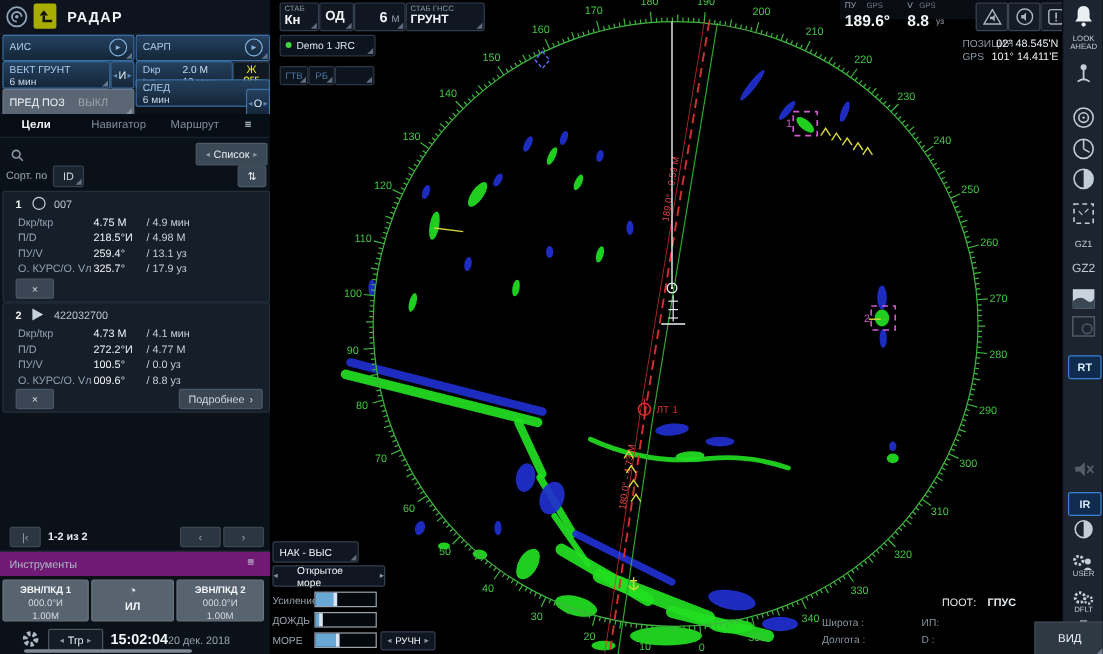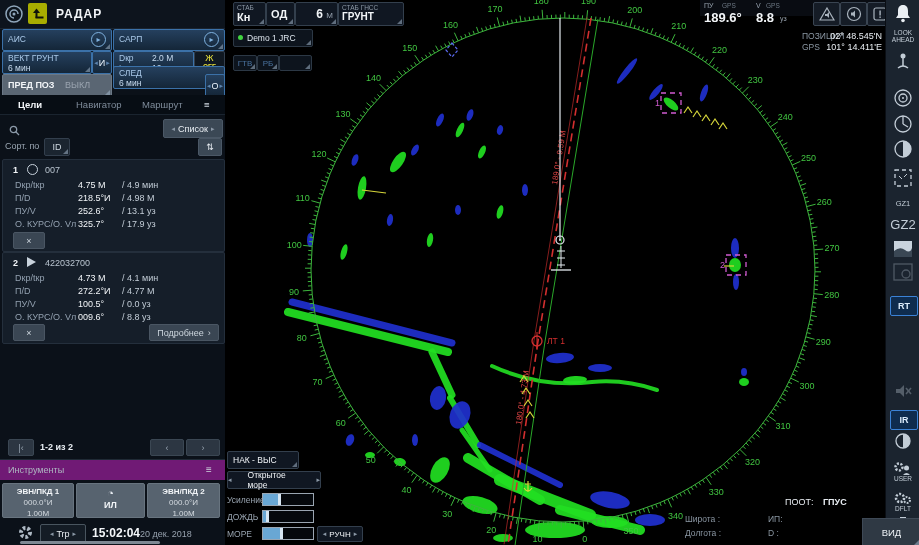--- a/index.html
+++ b/index.html
@@ -98,21 +98,21 @@
       <span class="abs pl" style="left:38px;top:1px;color:#c8dcf0;">2.0 М</span>
       <span class="abs pl" style="left:5px;top:11px;">tкр</span>
       <span class="abs pl" style="left:38px;top:11px;color:#c8dcf0;">12 мин</span>
     </div>
     <div class="abs fold" style="left:194px;top:51px;width:29px;height:21px;background:#101821;border:1px solid #333f4d;border-radius:2px;text-align:center;">
       <div style="font-size:9px;color:#e8e23c;line-height:10px;margin-top:1px;">Ж</div>
       <div style="font-size:6.5px;color:#e8e23c;font-weight:bold;line-height:7px;">OFF</div>
     </div>
 
     <div class="abs gray fold" style="left:2px;top:74px;width:108px;height:21px;">
-      <span class="abs" style="left:5px;top:5px;font-size:9px;font-weight:bold;">ПРЕД ПОЗ</span>
+      <span class="abs" style="left:5px;top:5px;font-size:9px;font-weight:normal;">ПРЕД ПОЗ</span>
       <span class="abs" style="left:62px;top:5px;font-size:9px;color:#9aa4b0;">ВЫКЛ</span>
     </div>
     <div class="abs blue fold" style="left:113px;top:66px;width:90px;height:21px;padding-left:20px;">
       <span class="abs pl" style="left:5px;top:1px;">СЛЕД</span>
       <span class="abs pl" style="left:5px;top:11px;color:#c8dcf0;">6 мин</span>
     </div>
     <div class="abs btnIO" style="left:205px;top:74px;width:18px;height:21px;">
       <span class="ar">◂</span>
         <span>О</span>
         <span class="ar">▸</span>
@@ -154,21 +154,21 @@
           <span class="v1">4.75 М</span>
           <span class="v2">/ 4.9 мин</span>
         </div>
       <div class="trow" style="top:33px;">
           <span>П/D</span>
           <span class="v1">218.5°И</span>
           <span class="v2">/ 4.98 М</span>
         </div>
       <div class="trow" style="top:46px;">
           <span>ПУ/V</span>
-          <span class="v1">252.6°</span>
+          <span class="v1">259.4°</span>
           <span class="v2">/ 13.1 уз</span>
         </div>
       <div class="trow" style="top:59px;">
           <span>О. КУРС/О. Vл</span>
           <span class="v1">325.7°</span>
           <span class="v2">/ 17.9 уз</span>
         </div>
       <div class="xbtn" style="left:10px;top:72px;width:30px;height:15px;">
           <span>×</span>
         </div>
@@ -516,21 +516,21 @@
       <svg width="20" height="20">
           <rect x="2" y="2" width="16" height="16" fill="none" stroke="#c3cdd7" stroke-width="1.3" stroke-dasharray="4 3"></rect>
           <line x1="6" y1="8" x2="9" y2="11" stroke="#c3cdd7"></line>
           <line x1="11" y1="9" x2="14" y2="6" stroke="#c3cdd7"></line>
         </svg>
     </div>
     <div class="sideitem" style="top:200px;">
         <span class="sidetxt" style="font-size:7.5px;">GZ1</span>
       </div>
     <div class="sideitem" style="top:221px;">
-        <span class="sidetxt" style="font-size:13px;">GZ2</span>
+        <span class="sidetxt" style="font-size:10px;">GZ2</span>
       </div>
     <div class="sideitem" style="top:240px;">
       <svg width="20" height="18">
           <rect x="1" y="1" width="18" height="16" fill="#c9d3dd"></rect>
           <path d="M1,11 Q7,6 12,10 T19,8 L19,17 L1,17 Z" fill="#3a4754"></path>
         </svg>
     </div>
     <div class="sideitem" style="top:263px;opacity:.45;">
       <svg width="20" height="18">
           <rect x="1" y="1" width="18" height="16" fill="none" stroke="#8d98a4" stroke-width="1.3"></rect>

